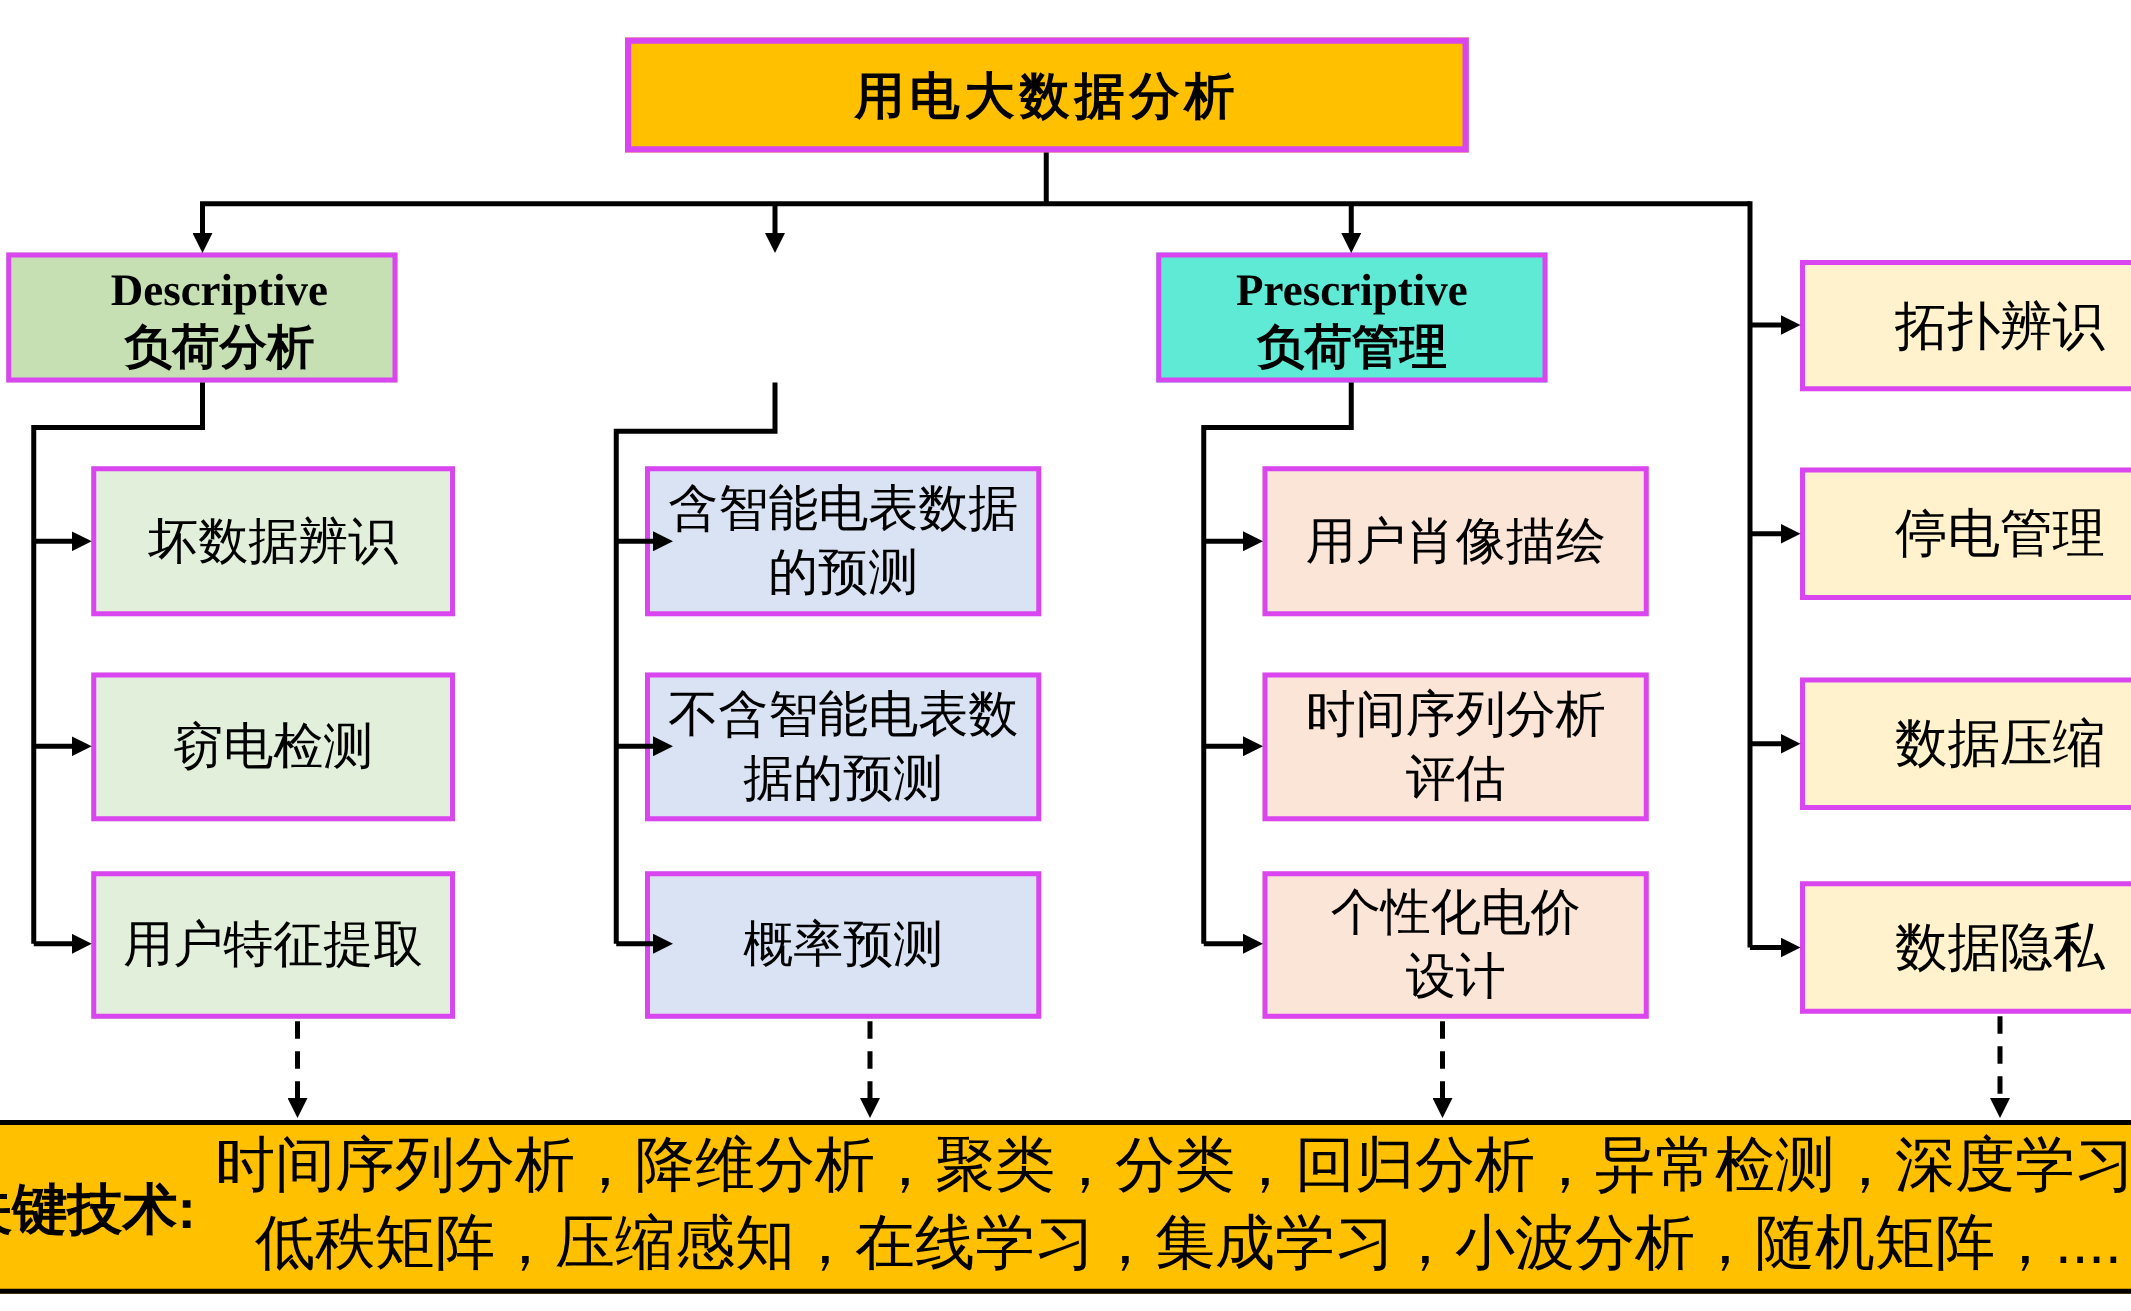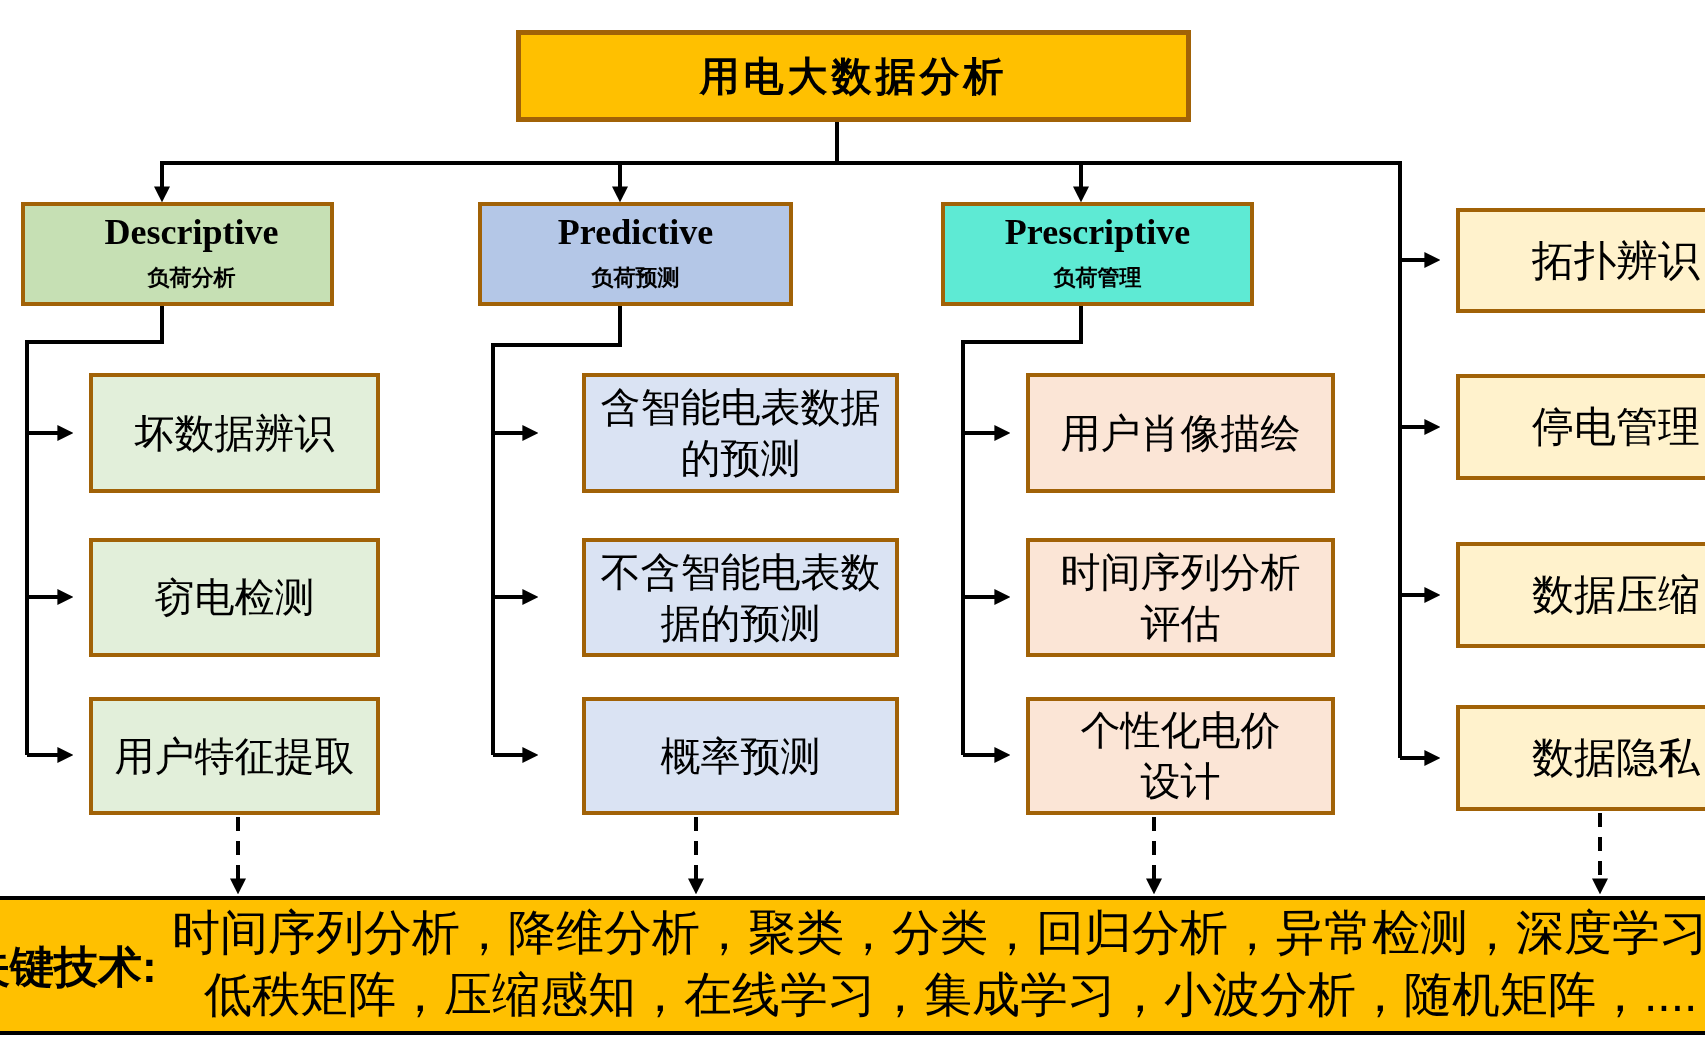--- a/index.html
+++ b/index.html
@@ -3,41 +3,40 @@
 <meta charset="utf-8">
 <style>
   html,body { margin:0; padding:0; background:#fff; }
   .canvas {
     position:relative; width:1705px; height:1049px;
     background:#ffffff; overflow:hidden;
     font-family:"Liberation Sans", sans-serif; color:#000;
   }
   .box {
     position:absolute; box-sizing:border-box;
-    border:4px solid #a16207;
+    border:4px solid #d946ef;
     display:flex; flex-direction:column;
     align-items:center; justify-content:center;
     text-align:center;
-    margin-left:16px;
   }
   .topbox {
     left:500px; top:30px; width:675px; height:92px;
     background:#FFC000; border-width:5px;
     font-size:40px; font-weight:bold; letter-spacing:4px;
   }
   .header { font-weight:bold; }
   .header .en { font-family:"Liberation Serif", serif; font-size:36px; line-height:48px; }
-  .header .zh { font-size:22px; line-height:44px; }
+  .header .zh { font-size:38px; line-height:44px; }
   .h-desc { left:5px;   top:202px; width:313px; height:104px; background:#C6E0B4;padding-left:28px; }
   .h-pred { left:462px; top:202px; width:315px; height:104px; background:#B4C7E7; }
   .h-pres { left:925px; top:202px; width:313px; height:104px; background:#5eead4; }
 
   .child { font-size:40px; line-height:51px; white-space:pre-line; }
   .col-desc { left:73px;   width:291px; background:#E2EFDA; }
-  .col-pred { left:566px;  width:317px; background:#DAE3F3; }
+  .col-pred { left:516px;  width:317px; background:#DAE3F3; }
   .col-pres { left:1010px; width:309px; background:#FBE5D6; }
   .row1 { top:373px; height:120px; }
   .row2 { top:538px; height:119px; }
   .row3 { top:697px; height:118px; }
 
   .side { left:1440px; width:320px; background:#FFF2CC; font-size:42px; }
   .s1 { top:208px; height:105px; }
   .s2 { top:374px; height:106px; }
   .s3 { top:542px; height:106px; }
   .s4 { top:705px; height:106px; }
@@ -63,24 +62,20 @@
 
 <div class="canvas">
 
   <div class="box topbox">
     <span>用电大数据分析</span>
   </div>
 
   <div class="box header h-desc">
     <span class="en">Descriptive</span>
     <span class="zh">负荷分析</span>
-  </div>
-  <div class="box header h-pred">
-    <span class="en">Predictive</span>
-    <span class="zh">负荷预测</span>
   </div>
   <div class="box header h-pres">
     <span class="en">Prescriptive</span>
     <span class="zh">负荷管理</span>
   </div>
 
   <div class="box child col-desc row1">坏数据辨识</div>
   <div class="box child col-desc row2">窃电检测</div>
   <div class="box child col-desc row3">用户特征提取</div>
 

